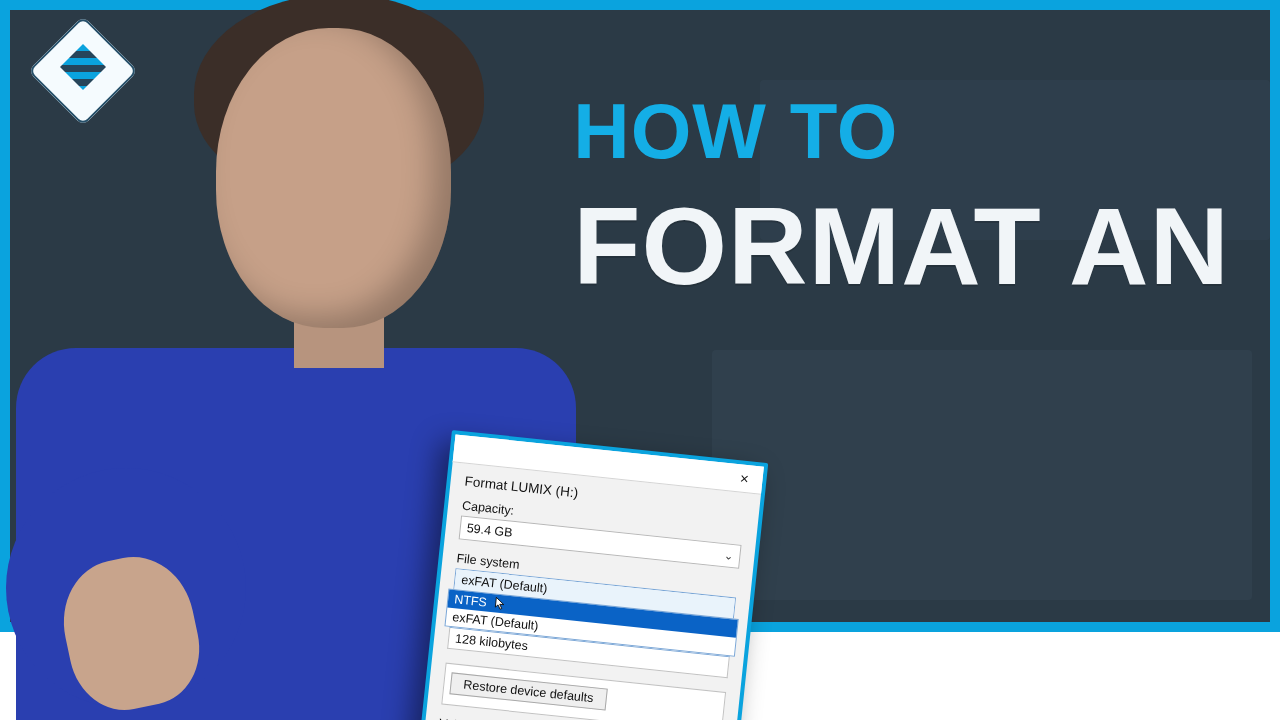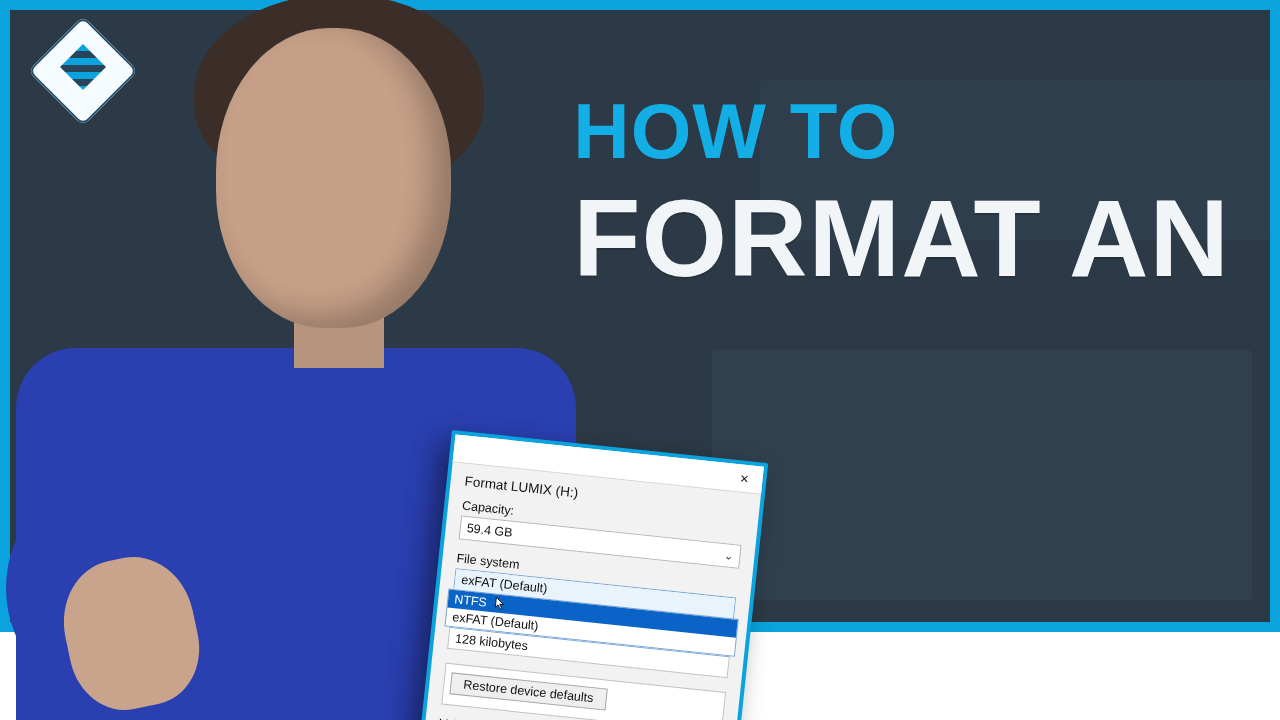--- a/index.html
+++ b/index.html
@@ -60,21 +60,21 @@
   }
 
   
   .title {
     position:absolute; right:40px; top:82px; text-align:left;
     color:#fff; font-weight:800; line-height:1.02;
     letter-spacing:1px;
   }
   .title .l1 { color:#14aee6; font-size:78px; font-weight:900; }
   .title .l2, .title .l3 { font-size:110px; font-weight:900; color:#f1f5f8; text-shadow:0 2px 0 rgba(0,0,0,.15);}
-  .title .l2 { margin-top:10px; }
+  .title .l2 { margin-top:18px; }
 
   
   .dialog-wrap {
     position:absolute; left:442px; top:420px;
     transform: rotate(6deg);
     transform-origin: top left;
   }
   .dialog {
     width:318px;
     background:#f2f2f2;

